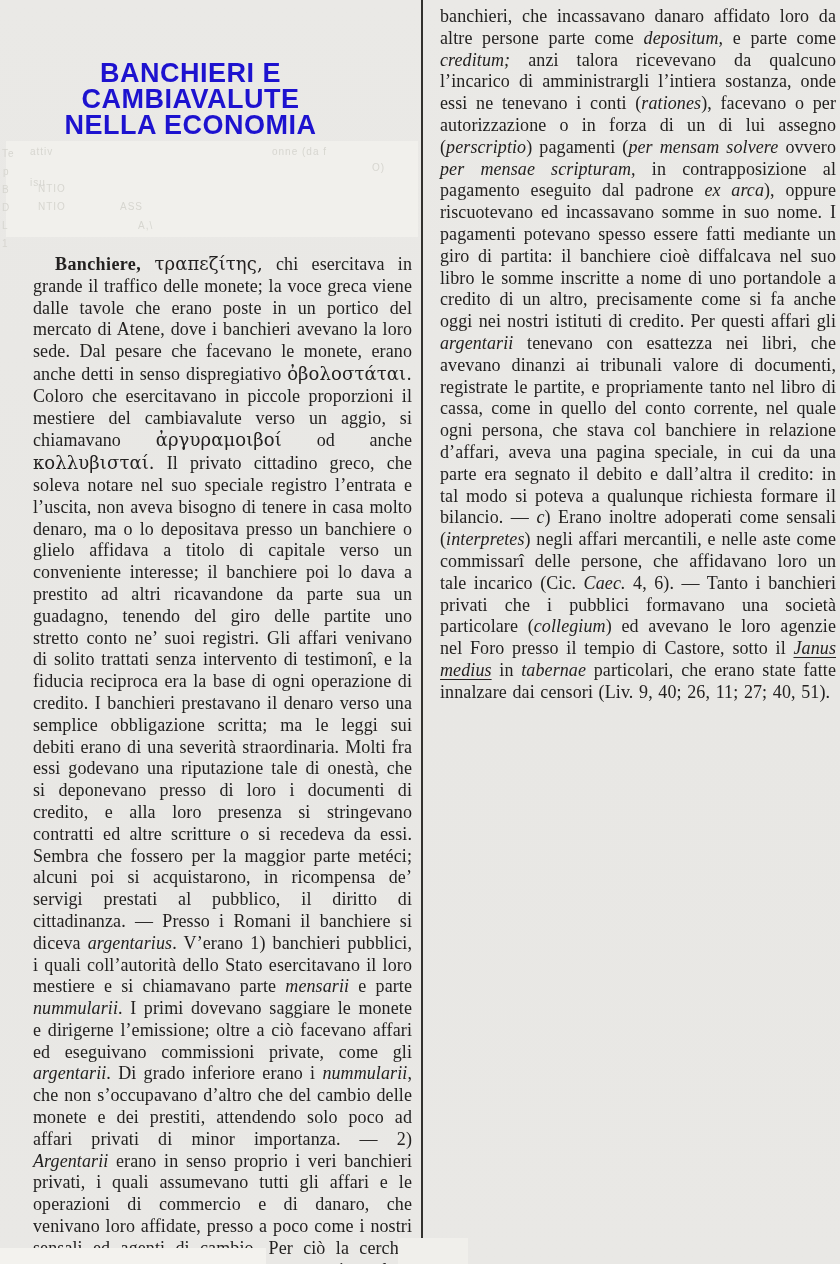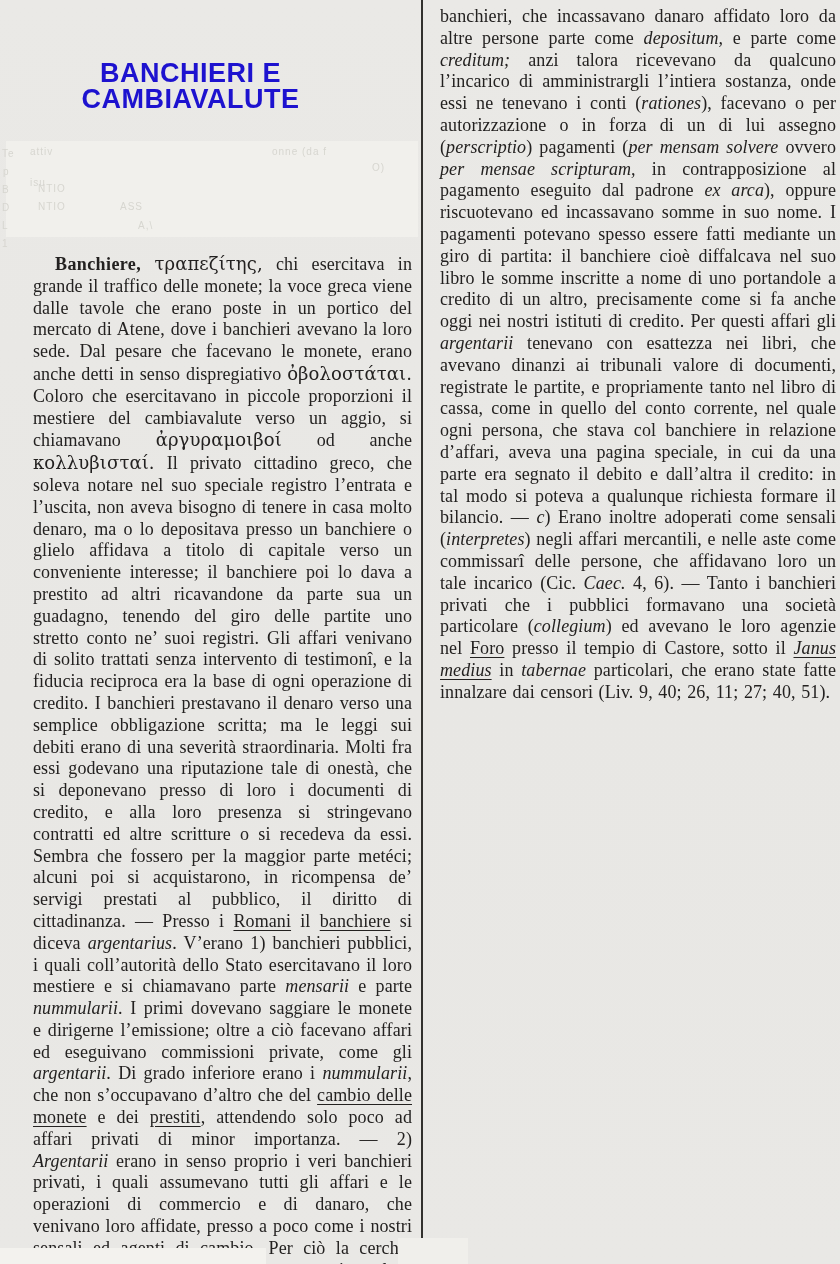--- a/index.html
+++ b/index.html
@@ -59,21 +59,21 @@
     left: 33px; top: 253px;
     width: 379px;
     text-indent: 22px;
   }
   .col-right {
     left: 440px; top: 6px;
     width: 396px;
   }
   .seg-b  { font-weight: 700; letter-spacing: 0.4px; }
   .seg-i  { font-style: italic; margin-top: 28px; }
-  .seg-u  { text-decoration: underline; text-underline-offset: 3px; text-decoration-thickness: 1px; }
+  .seg-u  { text-underline-offset: 3px; text-decoration-thickness: 1px; }
   .seg-iu { font-style: italic; text-decoration: underline; text-underline-offset: 3px; text-decoration-thickness: 1px; }
   .seg-g  { font-family: "DejaVu Serif", serif; }
   
   .artifact-bottom-left {
     position: absolute;
     left: 0; top: 1248px;
     width: 266px; height: 16px;
     background: #f3f2ee;
   }
   .artifact-bottom-divider {
@@ -100,20 +100,21 @@
       <span class="ghost-frag" style="left: 114px; top: 60px;">ASS</span>
       <span class="ghost-frag" style="left: -4px; top: 79px;">L</span>
       <span class="ghost-frag" style="left: 132px; top: 79px;">A,\</span>
       <span class="ghost-frag" style="left: -4px; top: 97px;">1</span>
       <span class="ghost-frag" style="left: 232px; top: 5px; margin-left: 34px;">onne (da f</span>
       <span class="ghost-frag" style="left: 366px; top: 21px;">O)</span>
     </div>
 
   <div class="title">
     <div>BANCHIERI E CAMBIAVALUTE</div>
+    <div>NELLA ECONOMIA</div>
   </div>
 
   <div class="divider"></div>
 
   <div class="col col-left"><span class="seg-b">Banchiere,</span><span> </span><span class="seg-g">τραπεζίτης,</span><span> chi esercitava in grande il traffico delle monete; la voce greca viene dalle tavole che erano poste in un portico del mercato di Atene, dove i banchieri avevano la loro sede. Dal pesare che facevano le monete, erano anche detti in senso dispregiativo </span><span class="seg-g">ὀβολοστάται.</span><span> Coloro che esercitavano in piccole proporzioni il mestiere del cambiavalute verso un aggio, si chiamavano </span><span class="seg-g">ἀργυραμοιβοί</span><span> od anche </span><span class="seg-g">κολλυβισταί.</span><span> Il privato cittadino greco, che soleva notare nel suo speciale registro l’entrata e l’uscita, non aveva bisogno di tenere in casa molto denaro, ma o lo depositava presso un banchiere o glielo affidava a titolo di capitale verso un conveniente interesse; il banchiere poi lo dava a prestito ad altri ricavandone da parte sua un guadagno, tenendo del giro delle partite uno stretto conto ne’ suoi registri. Gli affari venivano di solito trattati senza intervento di testimonî, e la fiducia reciproca era la base di ogni operazione di credito. I banchieri prestavano il denaro verso una semplice obbligazione scritta; ma le leggi sui debiti erano di una severità straordinaria. Molti fra essi godevano una riputazione tale di onestà, che si deponevano presso di loro i documenti di credito, e alla loro presenza si stringevano contratti ed altre scritture o si recedeva da essi. Sembra che fossero per la maggior parte metéci; alcuni poi si acquistarono, in ricompensa de’ servigi prestati al pubblico, il diritto di cittadinanza. — Presso i </span><span class="seg-u">Romani</span><span> il </span><span class="seg-u">banchiere</span><span> si diceva </span><span class="seg-i">argentarius</span><span>. V’erano 1) banchieri pubblici, i quali coll’autorità dello Stato esercitavano il loro mestiere e si chiamavano parte </span><span class="seg-i">mensarii</span><span> e parte </span><span class="seg-i">nummularii</span><span>. I primi dovevano saggiare le monete e dirigerne l’emissione; oltre a ciò facevano affari ed eseguivano commissioni private, come gli </span><span class="seg-i">argentarii</span><span>. Di grado inferiore erano i </span><span class="seg-i">nummularii</span><span>, che non s’occupavano d’altro che del </span><span class="seg-u">cambio delle monete</span><span> e dei </span><span class="seg-u">prestiti</span><span>, attendendo solo poco ad affari privati di minor importanza. — 2) </span><span class="seg-i">Argentarii</span><span> erano in senso proprio i veri banchieri privati, i quali assumevano tutti gli affari e le operazioni di commercio e di danaro, che venivano loro affidate, presso a poco come i nostri sensali ed agenti di cambio. Per ciò la cerchia della loro attività era molto larga e varia, vale a dire: </span></div>
 
   <div class="col col-right"><span>banchieri, che incassavano danaro affidato loro da altre persone parte come </span><span class="seg-i">depositum,</span><span> e parte come </span><span class="seg-i">creditum;</span><span> anzi talora ricevevano da qualcuno l’incarico di amministrargli l’intiera sostanza, onde essi ne tenevano i conti (</span><span class="seg-i">rationes</span><span>), facevano o per autorizzazione o in forza di un di lui assegno (</span><span class="seg-i">perscriptio</span><span>) pagamenti (</span><span class="seg-i">per mensam solvere</span><span> ovvero </span><span class="seg-i">per mensae scripturam,</span><span> in contrapposizione al pagamento eseguito dal padrone </span><span class="seg-i">ex arca</span><span>), oppure riscuotevano ed incassavano somme in suo nome. I pagamenti potevano spesso essere fatti mediante un giro di partita: il banchiere cioè diffalcava nel suo libro le somme inscritte a nome di uno portandole a credito di un altro, precisamente come si fa anche oggi nei nostri istituti di credito. Per questi affari gli </span><span class="seg-i">argentarii</span><span> tenevano con esattezza nei libri, che avevano dinanzi ai tribunali valore di documenti, registrate le partite, e propriamente tanto nel libro di cassa, come in quello del conto corrente, nel quale ogni persona, che stava col banchiere in relazione d’affari, aveva una pagina speciale, in cui da una parte era segnato il debito e dall’altra il credito: in tal modo si poteva a qualunque richiesta formare il bilancio. — </span><span class="seg-i">c</span><span>) Erano inoltre adoperati come sensali (</span><span class="seg-i">interpretes</span><span>) negli affari mercantili, e nelle aste come commissarî delle persone, che affidavano loro un tale incarico (Cic. </span><span class="seg-i">Caec.</span><span> 4, 6). — Tanto i banchieri privati che i pubblici formavano una società particolare (</span><span class="seg-i">collegium</span><span>) ed avevano le loro agenzie nel </span><span class="seg-u">Foro</span><span> presso il tempio di Castore, sotto il </span><span class="seg-iu">Janus medius</span><span> in </span><span class="seg-i">tabernae</span><span> particolari, che erano state fatte innalzare dai censori (Liv. 9, 40; 26, 11; 27; 40, 51).</span></div>
 
   <div class="artifact-bottom-left"></div>
   <div class="artifact-bottom-divider"></div>

